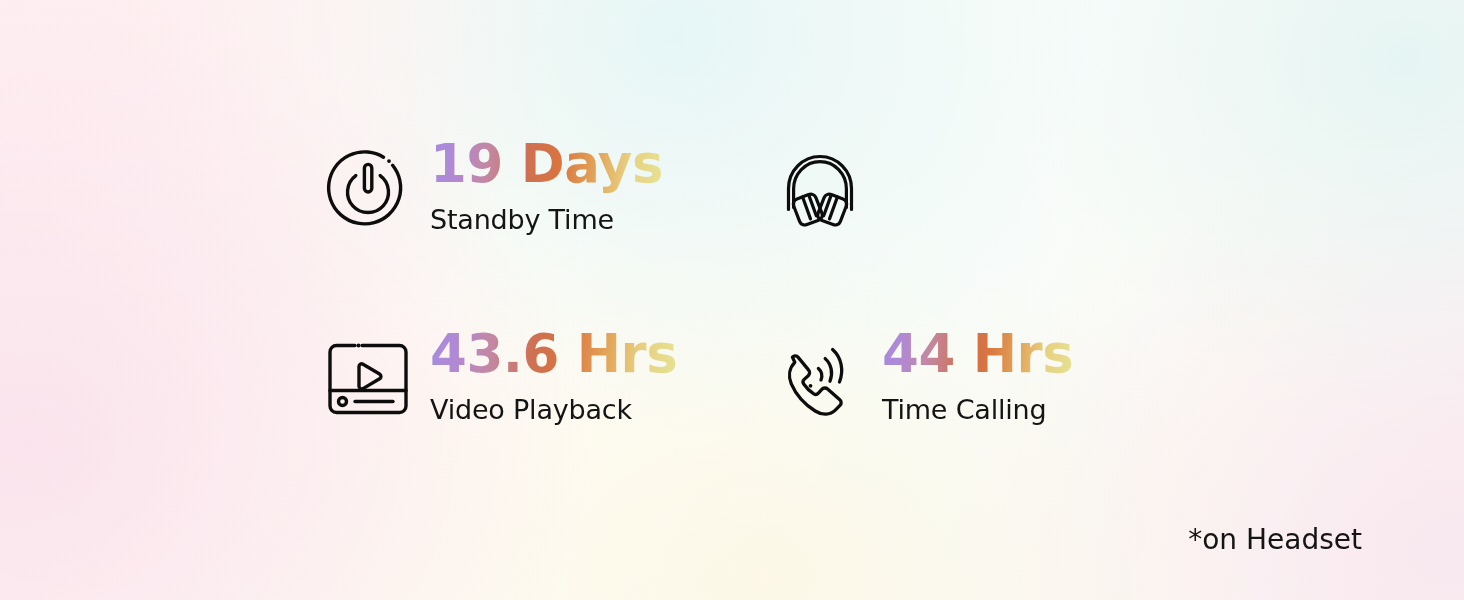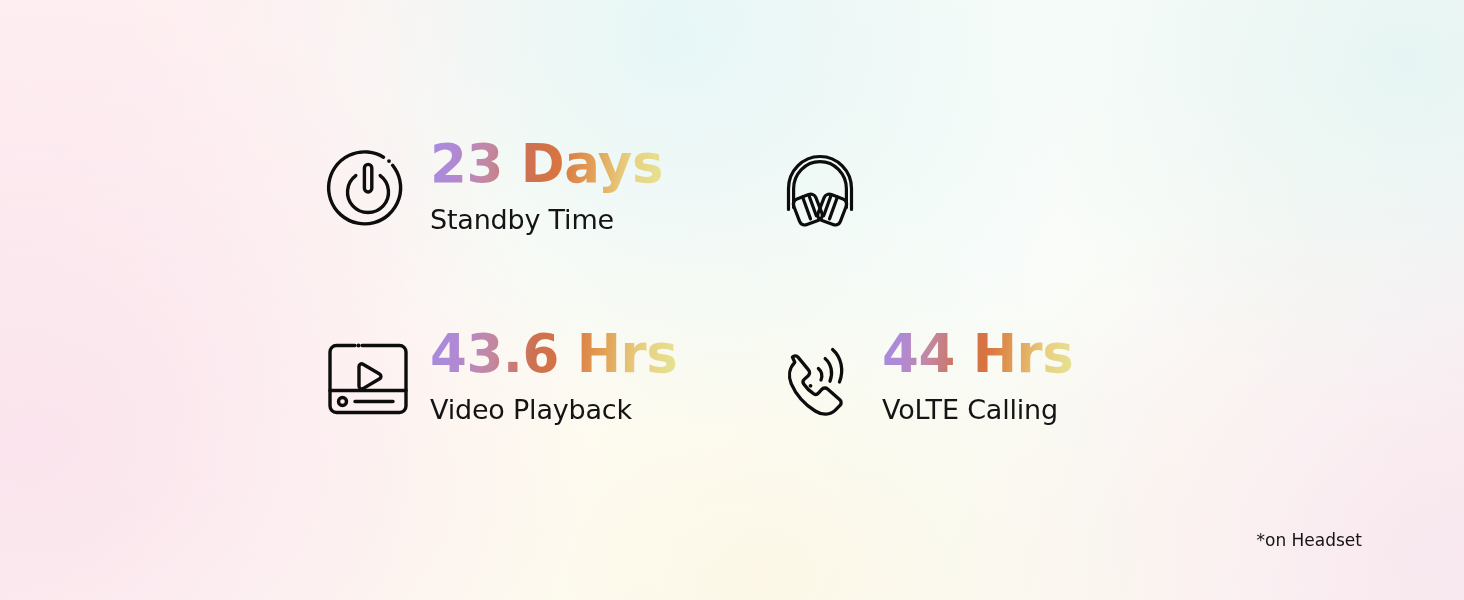--- a/index.html
+++ b/index.html
@@ -96,21 +96,21 @@
     margin-top: 4px;
     letter-spacing: -0.2px;
   }
 
   
   .footnote {
     position: absolute;
     right: 102px;
     top: 524px;
     font-family: "DejaVu Sans", "Liberation Sans", sans-serif;
-    font-size: 17px;
+    font-size: 28px;
     line-height: 32px;
     color: #141414;
     white-space: nowrap;
   }
 </style>
 </head>
 <body>
 
 <div id="banner">
 
@@ -119,21 +119,21 @@
     <div class="stat-cell">
       <div class="stat-icon">
         <svg width="84" height="84" viewBox="0 0 84 84" fill="none" stroke="#0d0d0d" stroke-width="3.4" stroke-linecap="round" stroke-linejoin="round">
           <path d="M57.5 10.2 A36 36 0 1 0 66.6 18.2"></path>
           <circle cx="63.0" cy="14.1" r="1.9" fill="#0d0d0d" stroke="none"></circle>
           <path d="M29.8 28.6 A20.5 20.5 0 1 0 54.2 28.6"></path>
           <rect x="38.4" y="17.4" width="7.4" height="27.6" rx="3.7"></rect>
         </svg>
       </div>
       <div class="stat-text">
-        <div class="stat-value">23 Days</div>
+        <div class="stat-value">19 Days</div>
         <div class="stat-label">Standby Time</div>
       </div>
     </div>
 
     <div class="stat-cell">
       <div class="stat-icon">
         <svg width="86" height="84" viewBox="0 0 86 84" fill="none" stroke="#0d0d0d" stroke-width="3.2" stroke-linecap="round" stroke-linejoin="round">
           <path d="M11.5 62.5 V41.5 C11.5 23.8 25.6 9.5 43 9.5 C60.4 9.5 74.5 23.8 74.5 41.5 V62.5"></path>
           <path d="M16.6 60.5 V41.8 C16.6 26.8 28.4 14.6 43 14.6 C57.6 14.6 69.4 26.8 69.4 41.8 V60.5"></path>
           <path d="M31.6 47.6 L20.0 51.9 C17.0 53.0 15.6 56.2 16.7 59.0 L22.7 74.6 C23.8 77.4 27.0 78.7 30.0 77.6 L41.6 73.3 C44.6 72.2 46.0 69.0 44.9 66.2 L38.9 50.6 C37.8 47.8 34.6 46.5 31.6 47.6 Z"></path>
@@ -168,21 +168,21 @@
         <svg width="86" height="84" viewBox="0 0 86 84" fill="none" stroke="#0d0d0d" stroke-width="3.3" stroke-linecap="round" stroke-linejoin="round">
           <path d="M17.8 25.3 C12.4 30.8 11.0 39.0 14.3 46.8 C18.6 56.8 27.2 67.0 38.2 74.0 C45.4 78.6 53.3 78.2 58.3 73.2 L63.0 68.4 C64.6 66.8 64.5 64.2 62.8 62.7 L50.6 52.0 C48.9 50.5 46.3 50.7 44.8 52.4 L41.4 56.2 C40.2 57.5 38.3 57.8 36.8 56.9 C33.0 54.5 29.4 51.0 26.7 47.0 C25.7 45.5 25.9 43.6 27.2 42.4 L31.2 38.8 C32.9 37.2 33.0 34.6 31.5 32.9 L21.2 20.4 C19.7 18.6 17.0 18.5 15.4 20.1 Z"></path>
           <circle cx="33.5" cy="48.8" r="1.9" fill="#0d0d0d" stroke="none"></circle>
           <path d="M44.0 43.0 C45.6 38.6 44.6 34.2 41.4 31.4"></path>
           <path d="M53.0 44.2 C56.2 36.0 54.4 27.2 48.2 21.6"></path>
           <path d="M62.5 45.0 C67.0 33.2 64.5 20.6 55.6 12.6"></path>
         </svg>
       </div>
       <div class="stat-text">
         <div class="stat-value">44 Hrs</div>
-        <div class="stat-label">VoLTE Calling</div>
+        <div class="stat-label">Time Calling</div>
       </div>
     </div>
 
   </div>
 
   <div class="footnote">*on Headset</div>
 
 </div>
 
 </body></html>

